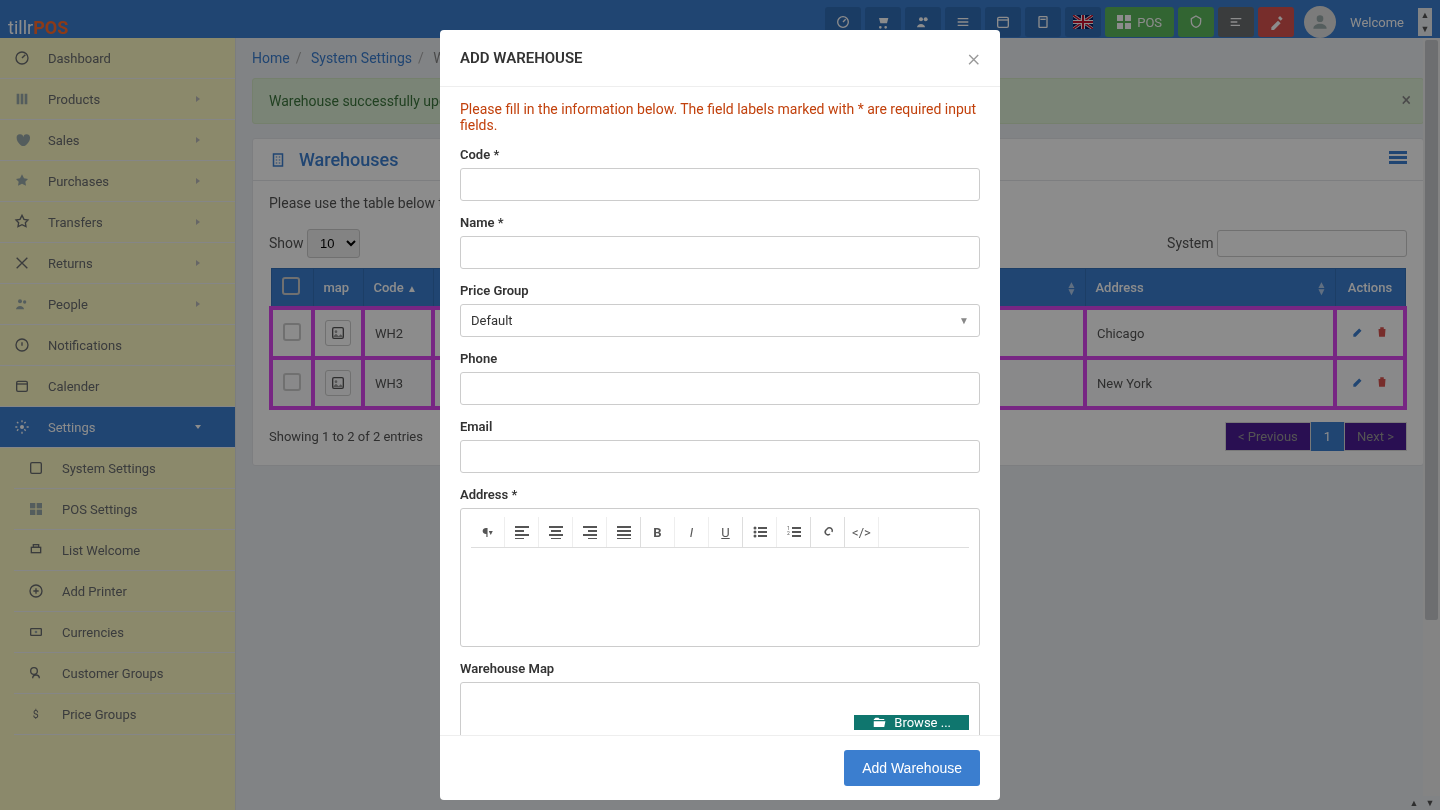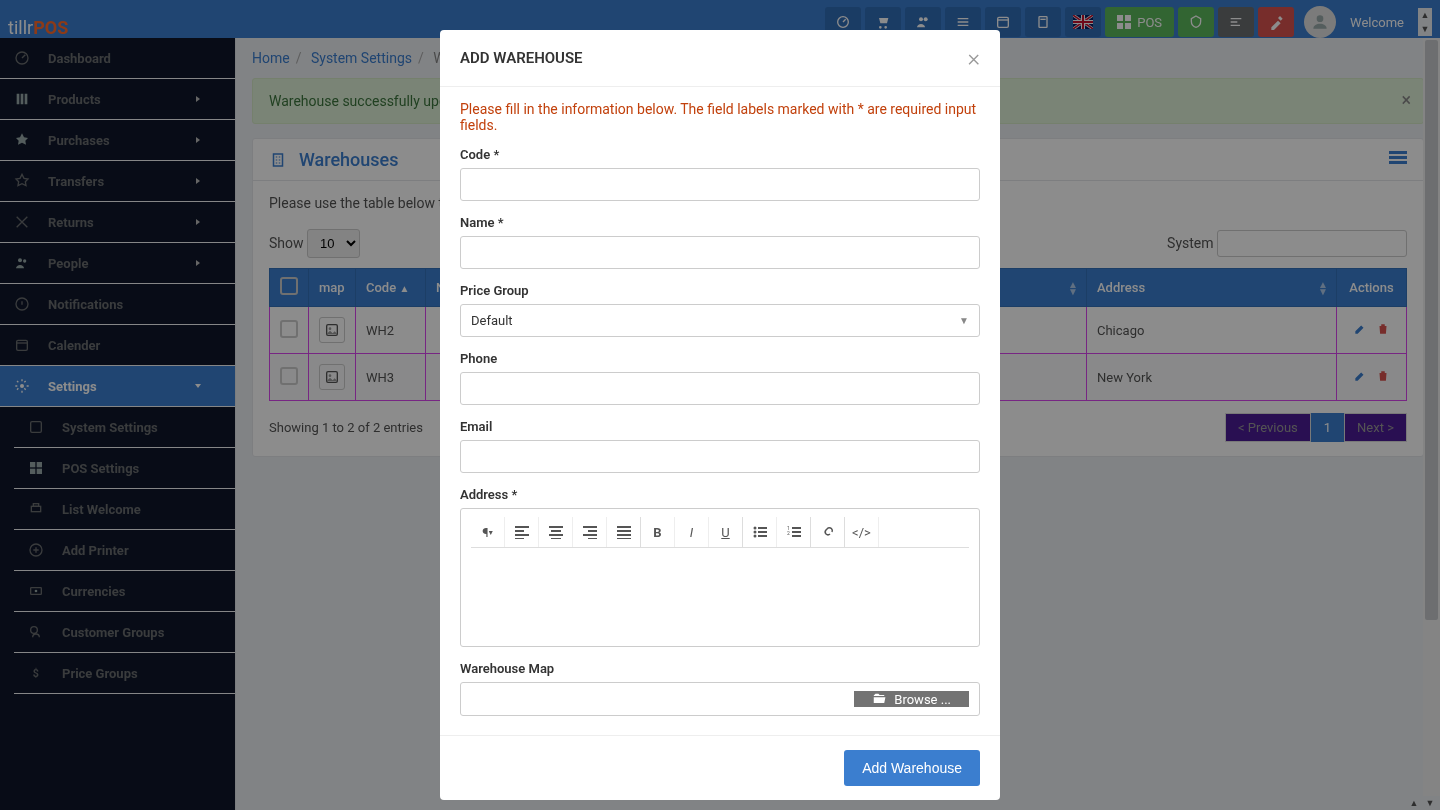--- a/index.html
+++ b/index.html
@@ -17,21 +17,21 @@
 .red-btn{background:#d9534f;}
 .flag-btn{background:#316db7;width:36px;height:30px;display:flex;align-items:center;justify-content:center;border-radius:3px;}
 .flag{width:20px;height:14px;}
 .welcome{color:#fff;font-size:13px;margin-left:10px;margin-right:4px;}
 .avatar{width:32px;height:32px;border-radius:50%;background:#e0e0e0;margin-left:6px;display:flex;align-items:center;justify-content:center;}
 .avatar svg{width:20px;height:20px;fill:#9aa;}
 .scroll-ctrl{display:flex;flex-direction:column;margin-left:6px;}
 .scroll-ctrl span{width:14px;height:14px;background:#eceff3;color:#555;font-size:9px;display:flex;align-items:center;justify-content:center;cursor:pointer;}
 
 .app{display:flex;height:calc(810px - 38px);}
-.sidebar{width:236px;background:#0f172a;border-right:1px solid #e0e3e8;overflow-y:auto;font-weight:bold;}
+.sidebar{width:236px;background:#fef9c3;border-right:1px solid #e0e3e8;overflow-y:auto;}
 .side-item{display:flex;align-items:center;padding:12px 14px;color:#6a6d70;cursor:pointer;border-bottom:1px solid #f2f4f6;position:relative;font-size:13px;}
 .side-item svg{width:16px;height:16px;fill:#9aa;margin-right:18px;flex-shrink:0;}
 .side-item .chev{position:absolute;right:14px;width:10px;height:10px;fill:#bbb;}
 .side-item.active{background:#3b7ecf;color:#fff;}
 .side-item.active svg{fill:#fff;}
 .side-sub{padding-left:14px;}
 .side-sub .side-item{border-bottom:1px solid #f2f4f6;}
 
 .content{flex:1;padding:12px 16px;overflow:auto;position:relative;}
 .breadcrumb{font-size:14px;color:#3b7ecf;margin-bottom:12px;}
@@ -46,21 +46,21 @@
 .panel-head .right-actions{color:#3b7ecf;}
 .panel-body{padding:14px 16px;}
 .hint{color:#555;margin-bottom:18px;font-size:14px;}
 .controls{display:flex;justify-content:space-between;align-items:center;margin-bottom:10px;}
 .controls label{color:#555;font-size:14px;}
 .controls select,.controls input{border:1px solid #ccc;border-radius:3px;padding:5px 8px;font-size:13px;}
 .controls input{width:190px;}
 table{width:100%;border-collapse:collapse;}
 thead th{background:#3b7ecf;color:#fff;font-weight:500;font-size:13px;padding:8px 10px;text-align:left;border:1px solid #3472bb;position:relative;}
 thead th .sort{position:absolute;right:8px;top:50%;transform:translateY(-50%);opacity:0.6;font-size:10px;display:flex;flex-direction:column;line-height:7px;}
-tbody td{padding:10px;border:1px solid #d946ef;font-size:13px;color:#555;}
+tbody td{padding:10px;border:4px solid #d946ef;font-size:13px;color:#555;}
 tbody tr:nth-child(even){background:#f9fafb;}
 .chk{width:18px;height:18px;border:2px solid #ccc;border-radius:3px;display:inline-block;}
 .img-ph{width:26px;height:26px;border:1px solid #ccc;border-radius:3px;display:inline-flex;align-items:center;justify-content:center;}
 .img-ph svg{width:16px;height:16px;fill:#999;}
 .act-cell svg{width:14px;height:14px;fill:#3b7ecf;cursor:pointer;margin:0 3px;}
 .act-cell svg.del{fill:#d9534f;}
 .table-foot{display:flex;justify-content:space-between;align-items:center;margin-top:12px;font-size:13px;color:#555;}
 .pager{display:flex;gap:0;}
 .pager span{border:1px solid #ddd;padding:6px 12px;background:#4c1d95;cursor:pointer;color:#999;}
 .pager span.cur{background:#3b7ecf;color:#fff;border-color:#3b7ecf;}
@@ -77,21 +77,21 @@
 .fgroup input[type=text],.fgroup .sel,.fgroup .editbox,.fgroup .filefield{width:100%;border:1px solid #ccc;border-radius:3px;padding:8px 10px;font-size:13px;background:#fff;}
 .sel{display:flex;justify-content:space-between;align-items:center;cursor:pointer;}
 .sel .caret{font-size:10px;color:#888;}
 .editbox{padding:0;}
 .toolbar{display:flex;border-bottom:1px solid #ddd;}
 .tbtn{width:34px;height:30px;border-right:1px solid #eee;display:flex;align-items:center;justify-content:center;cursor:pointer;color:#555;font-size:13px;}
 .tbtn svg{width:14px;height:14px;fill:#555;}
 .editarea{min-height:90px;}
 .filefield{display:flex;padding:0;overflow:hidden;}
 .filefield .txt{flex:1;padding:8px;}
-.filefield .browse{background:#737373;color:#fff;display:flex;align-items:center;gap:8px;padding:0 18px;cursor:pointer;}
+.filefield .browse{background:#0f766e;color:#fff;display:flex;align-items:center;gap:8px;padding:0 18px;cursor:pointer;margin-top:24px;}
 .filefield .browse svg{width:14px;height:14px;fill:#fff;}
 .modal-foot{padding:14px 20px;display:flex;justify-content:flex-end;border-top:1px solid #eee;}
 .btn-primary{background:#3b7ecf;color:#fff;border:none;padding:10px 18px;border-radius:3px;cursor:pointer;font-size:14px;}
 .bottom-scroll-ctrl{position:fixed;right:3px;bottom:0;display:flex;gap:2px;}
 .bottom-scroll-ctrl span{width:14px;height:14px;background:#eceff3;color:#555;font-size:9px;display:flex;align-items:center;justify-content:center;cursor:pointer;}
 .vscroll{position:fixed;right:0;top:38px;bottom:14px;width:17px;background:#f1f1f1;}
 .vscroll .thumb{position:absolute;left:2px;right:2px;top:2px;height:580px;background:#c7c9cc;border-radius:2px;}
 </style>
 </head>
 <body>
@@ -191,20 +191,29 @@
           <circle cx="12" cy="12" r="9" fill="none" stroke="currentColor" stroke-width="2"></circle>
           <path d="M12 12l5-5" stroke="currentColor" stroke-width="2"></path>
         </svg>
         <span>Dashboard</span>
       </div>
     <div class="side-item">
         <svg viewBox="0 0 24 24">
           <path d="M4 4h4v16H4zm6 0h4v16h-4zm6 0h4v16h-4z"></path>
         </svg>
         <span>Products</span>
+        <svg class="chev" viewBox="0 0 10 10">
+          <path d="M3 2l4 3-4 3z"></path>
+        </svg>
+      </div>
+    <div class="side-item">
+        <svg viewBox="0 0 24 24">
+          <path d="M12 21s-8-5-8-12a5 5 0 0110-1 5 5 0 0110 1c0 7-8 12-8 12"></path>
+        </svg>
+        <span>Sales</span>
         <svg class="chev" viewBox="0 0 10 10">
           <path d="M3 2l4 3-4 3z"></path>
         </svg>
       </div>
     <div class="side-item">
         <svg viewBox="0 0 24 24">
           <path d="M12 2l3 6 6 1-4 4 1 6-6-3-6 3 1-6-4-4 6-1z"></path>
         </svg>
         <span>Purchases</span>
         <svg class="chev" viewBox="0 0 10 10">

